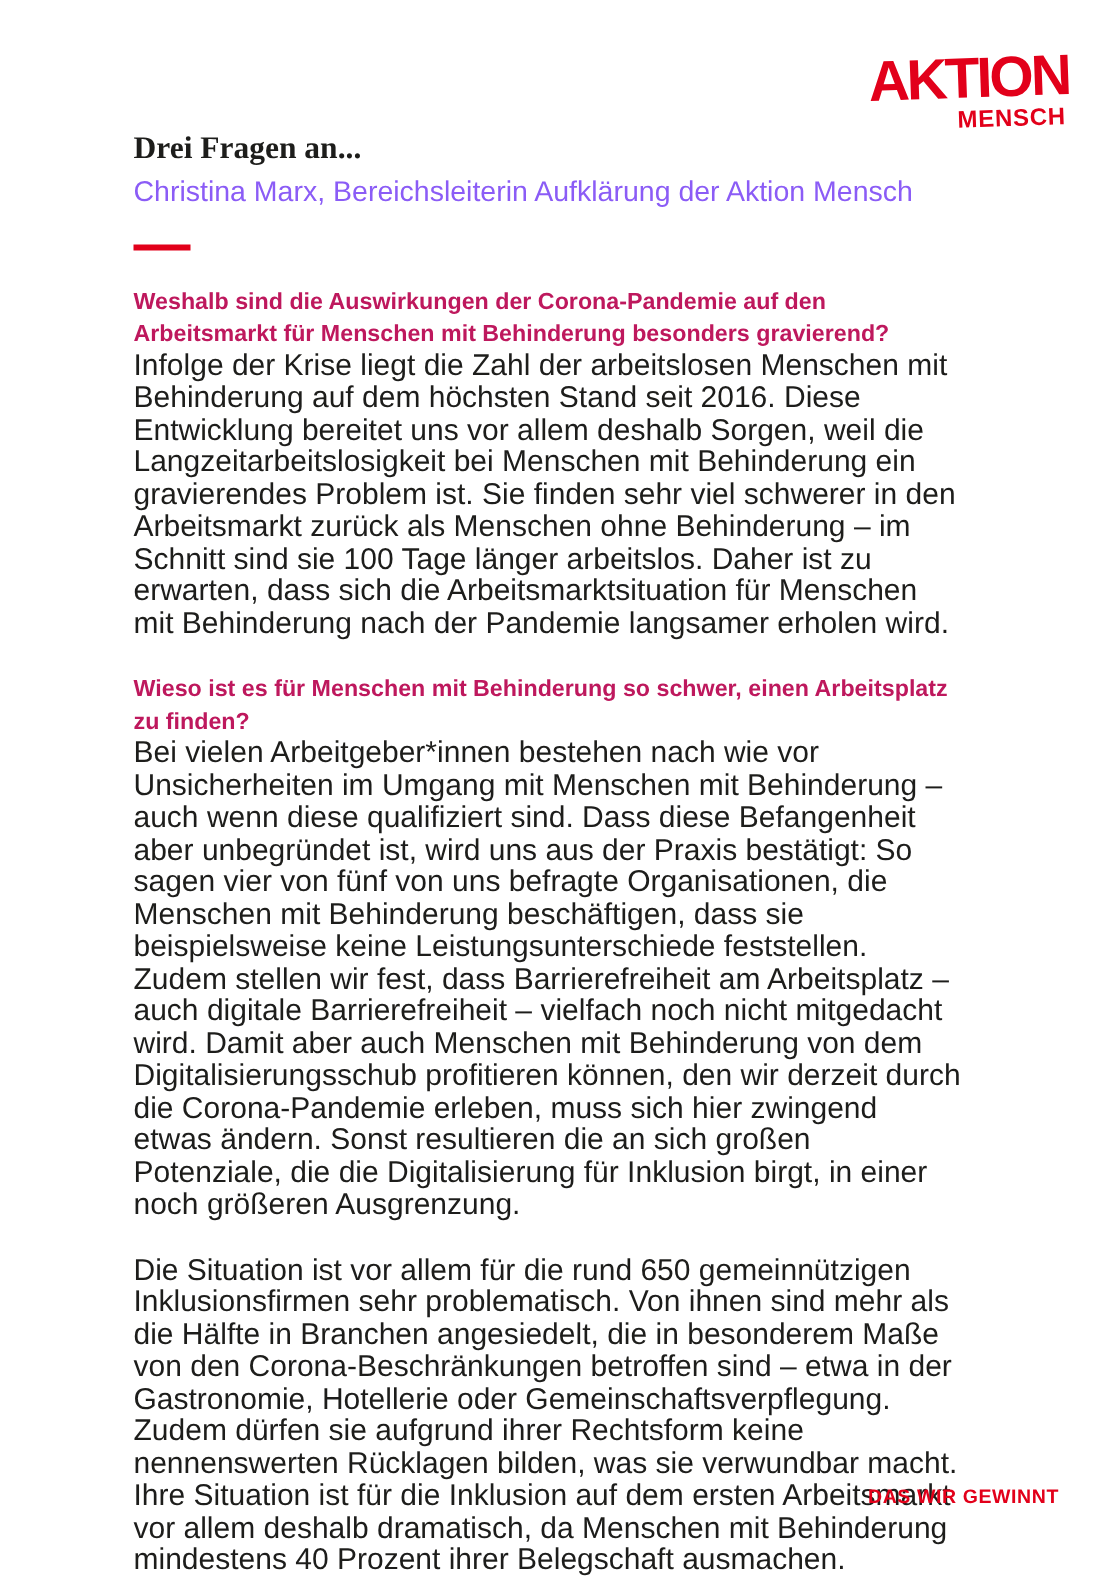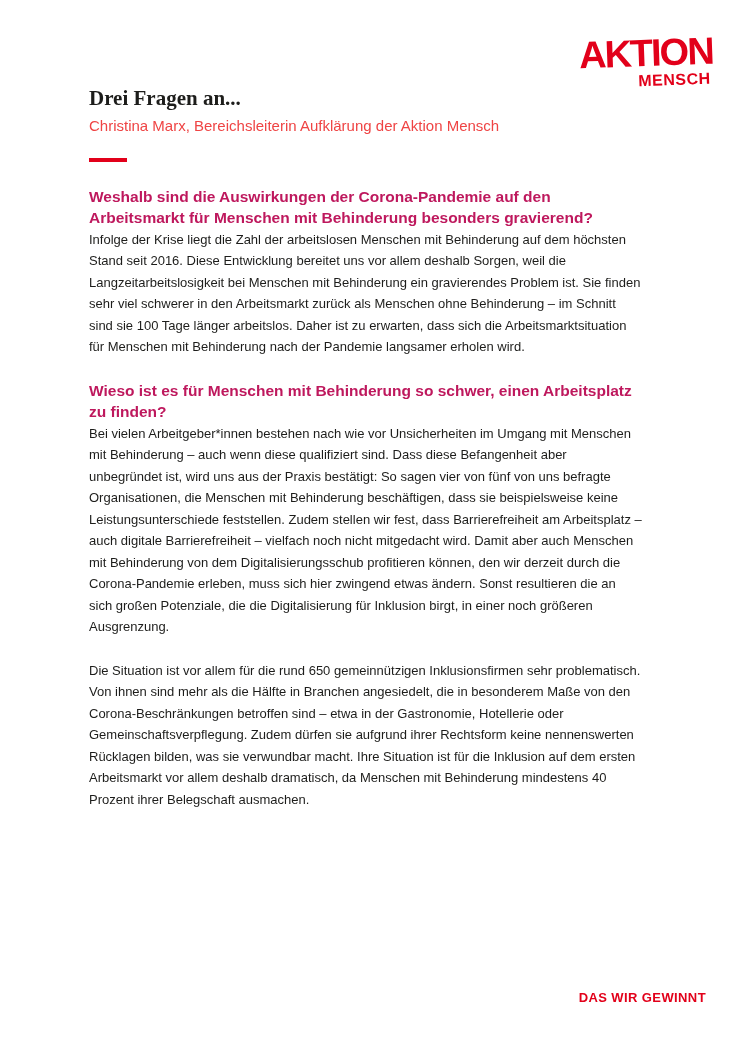--- a/index.html
+++ b/index.html
@@ -62,22 +62,22 @@
   }
   .title {
     color: #1d1d1b;
     font-size: 21px;
     font-weight: bold;
     margin: 0 0 6px 0;
     line-height: 1.2;
     font-family: Liberation Serif, serif;
   }
   .subtitle {
-    color: #ef4444;
-    font-size: 15px;
+    color: #8b5cf6;
+    font-size: 19px;
     font-weight: normal;
     margin: 0 0 22px 0;
     line-height: 1.25;
   }
   .accent-rule {
     width: 38px;
     height: 4px;
     background: #e2001a;
     border: none;
     margin: 0 0 24px 0;
@@ -87,21 +87,21 @@
     margin-bottom: 22px;
   }
   .question {
     font-size: 15.5px;
     font-weight: bold;
     line-height: 21.5px;
     margin: 0;
     color: #be185d;
   }
   .answer {
-    font-size: 13px;
+    font-size: 20px;
     font-weight: normal;
     line-height: 21.5px;
     margin: 0;
     color: #1d1d1b;
   }
 
   
   .footer-slogan {
     position: absolute;
     right: 40px;

